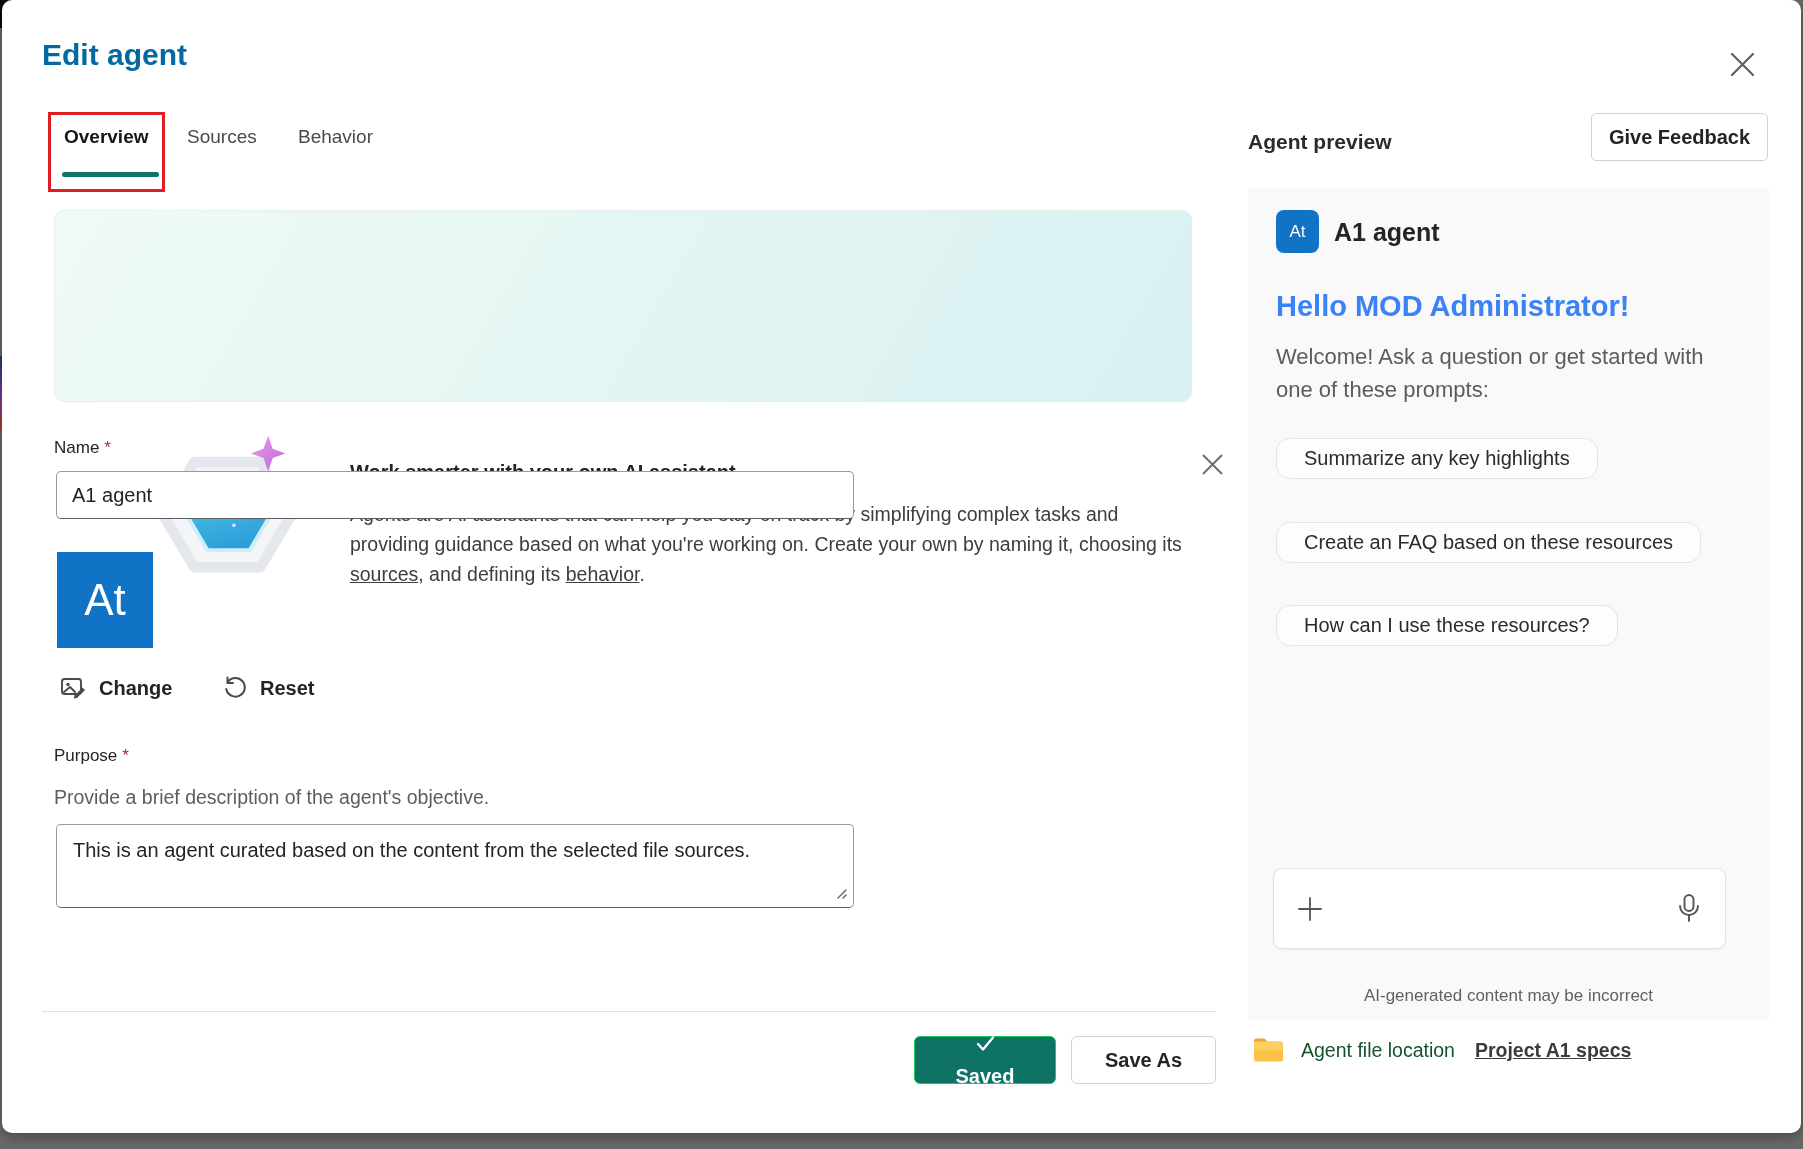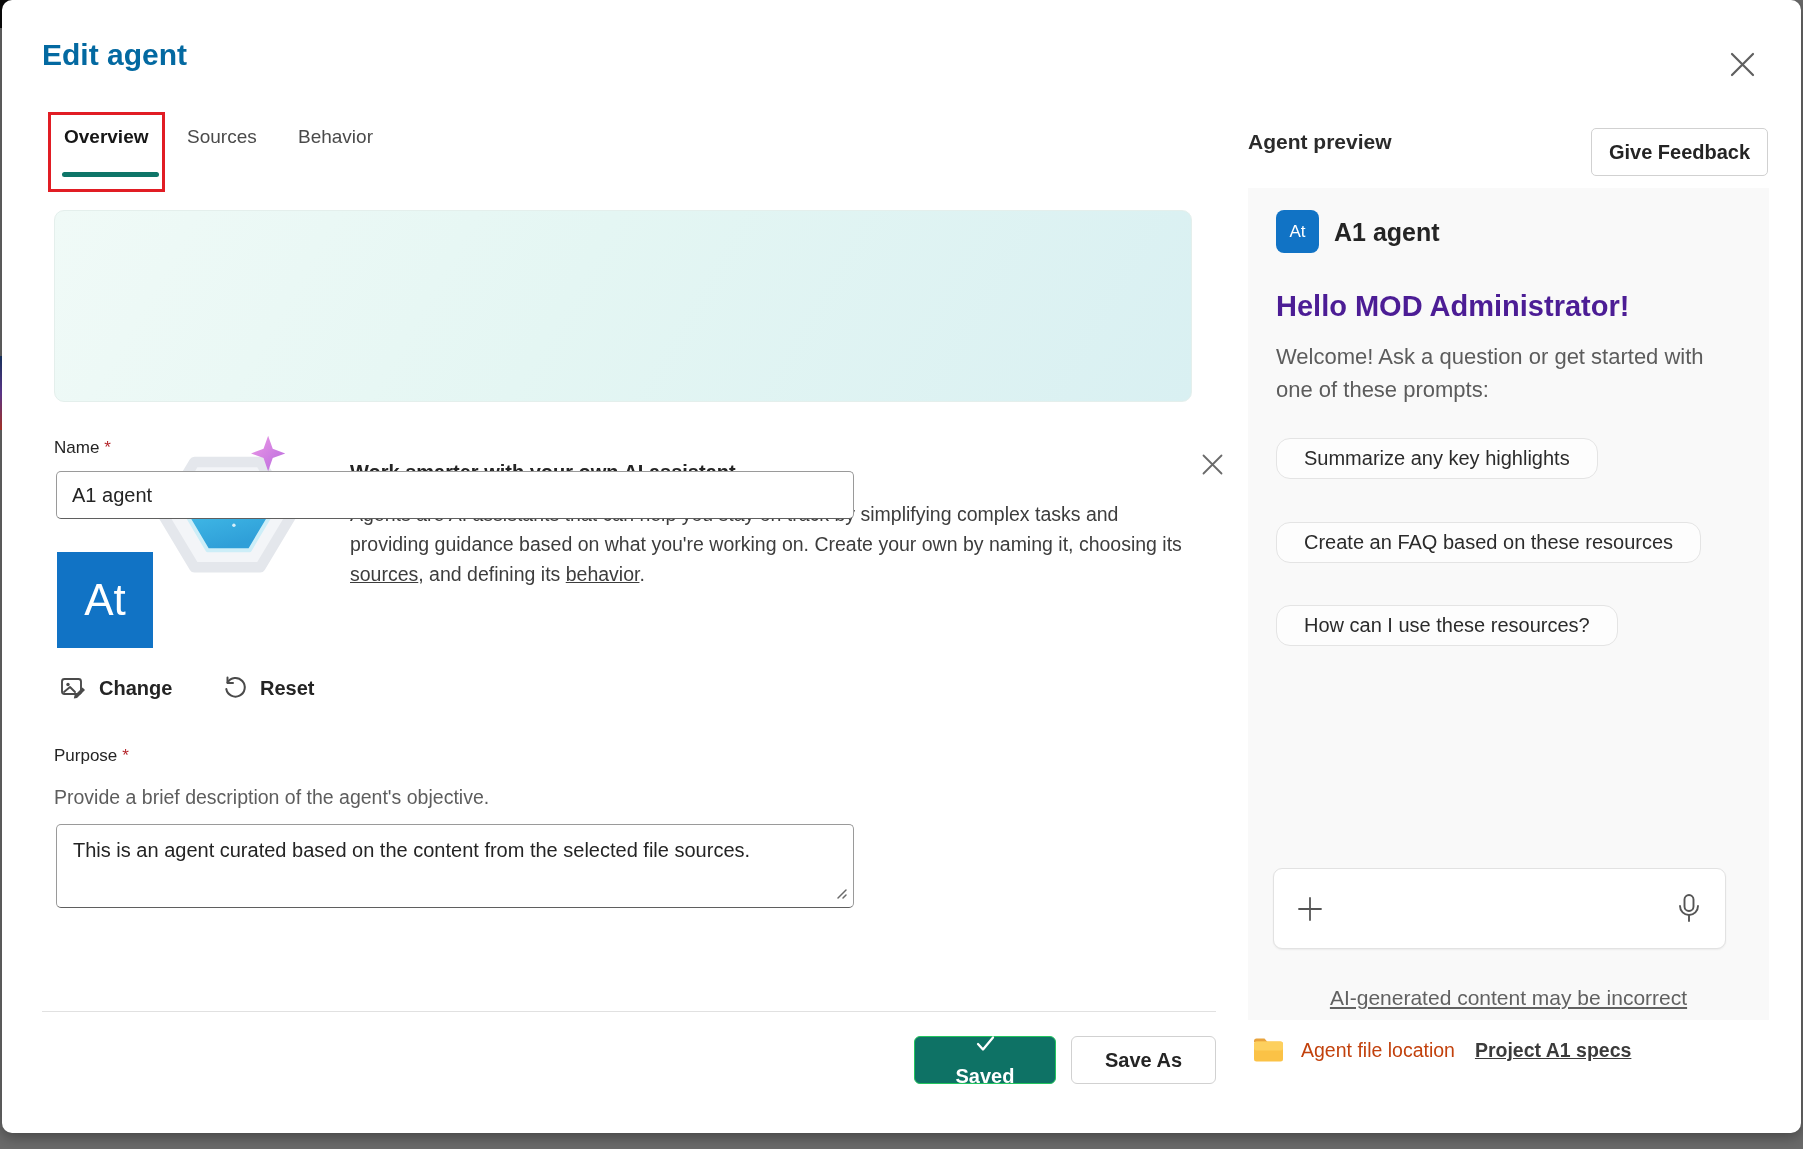--- a/index.html
+++ b/index.html
@@ -64,47 +64,47 @@
 
   .btn { display:flex; align-items:center; justify-content:center; gap:11px; border-radius:6px;
     font-size:20px; font-weight:600; cursor:pointer; }
   .btn-saved { position:absolute; left:912px; top:1036px; width:142px; height:48px;
     background:#0e7265; color:#ffffff; border:1px solid #22c55e;flex-direction:column; }
   .btn-saveas { position:absolute; left:1069px; top:1036px; width:145px; height:48px;
     background:#fff; color:#242424; border:1px solid #d1d1d1; }
 
   
   .preview-heading { position:absolute; left:1246px; top:130px; font-size:21px; font-weight:700; color:#2b2b2b; }
-  .btn-feedback { position:absolute; left:1589px; top:128px; width:177px; height:48px;
+  .btn-feedback { position:absolute; left:1589px; top:113px; width:177px; height:48px;
     background:#fff; color:#242424; border:1px solid #d1d1d1; border-radius:5px; }
 
   .chat-panel { position:absolute; left:1246px; top:188px; width:521px; height:832px; background:#f9f9f9; }
 
   .avatar-sm { position:absolute; left:1274px; top:210px; width:43px; height:43px; background:#1173c5;
     border-radius:8px; color:#fff; font-size:17px; display:flex; align-items:center; justify-content:center; }
   .agent-name { position:absolute; left:1332px; top:218px; font-size:25px; font-weight:700; color:#242424; }
-  .greeting { position:absolute; left:1274px; top:290px; font-size:29px; font-weight:700; color:#4c1d95; }
+  .greeting { position:absolute; left:1274px; top:290px; font-size:29px; font-weight:700; color:#3b82f6; }
   .welcome { position:absolute; left:1274px; top:340px; width:432px; font-size:22px; line-height:33px; color:#5c5c5c; }
 
   .prompt-pill { position:absolute; left:1274px; background:#fdfdfd; border:1px solid #e4e4e4;
     border-radius:14px; padding:8px 27px; font-size:20px; color:#2b2b2b; cursor:pointer; white-space:nowrap; }
   .pill-0 { top:438px; } .pill-1 { top:522px; } .pill-2 { top:605px; }
 
   .chat-input { position:absolute; left:1271px; top:868px; width:453px; height:81px; background:#fff;
     border:1px solid #e2e2e2; border-radius:9px; box-shadow:0 1px 2px rgba(0,0,0,.06); cursor:text; }
   .plus-wrap { position:absolute; left:22px; top:26px; }
   .chat-placeholder { position:absolute; left:78px; top:13px; width:312px; font-size:20px;
     line-height:28px; color:#6d6d6d; }
   .mic-wrap { position:absolute; left:400px; top:23px; cursor:pointer; }
 
   .disclaimer { position:absolute; left:1246px; top:986px; width:521px; text-align:center;
-    font-size:21px; color:#616161;text-decoration:underline; }
+    font-size:17px; color:#616161; }
 
   .file-row { position:absolute; left:1250px; top:1036px; display:flex; align-items:center; gap:16px; }
-  .file-label { font-size:19.5px; color:#c2410c; }
+  .file-label { font-size:19.5px; color:#14532d; }
   .file-link { font-size:19.5px; font-weight:700; color:#3b3b3b; text-decoration:underline; cursor:pointer; margin-left:4px; }
 
   svg { display:block; }
 </style>
 </head>
 <body>
 
 <div id="app">
   <div class="corner-dark"></div>
   <div class="edge-artifact"></div>

